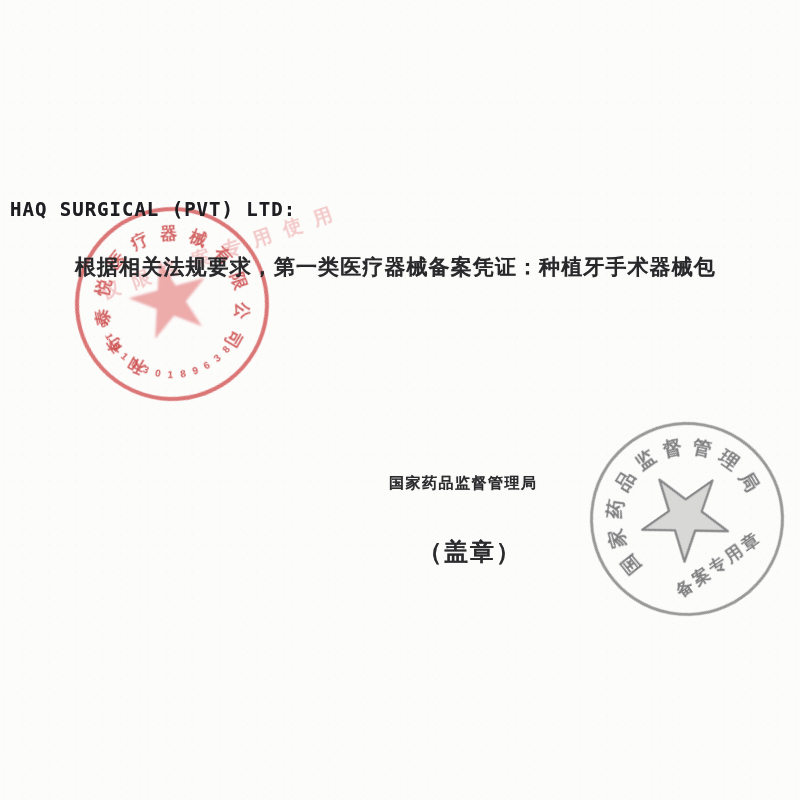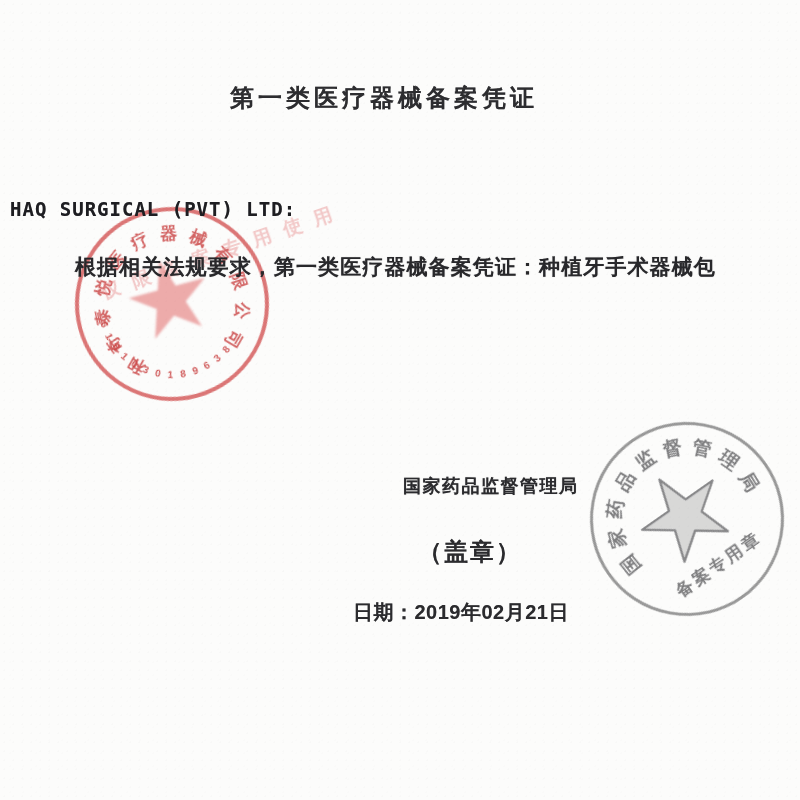--- a/index.html
+++ b/index.html
@@ -39,22 +39,22 @@
     z-index:3;
   }
   .body-line{
     font-size:21px;font-weight:600;letter-spacing:1.1px;
     color:#28282b;text-shadow:0 0 0.7px rgba(40,40,43,0.5);
     z-index:3;
   }
   .body-line-1{left:75px;top:253px;}
   .body-line-2{left:18px;top:295px;}
   .issuer{
-    left:403px;top:474px;
-    font-size:18px;font-weight:bold;letter-spacing:1.5px;
+    left:389px;top:474px;
+    font-size:15px;font-weight:bold;letter-spacing:1.5px;
     color:#2b2b2e;text-shadow:0 0 0.7px rgba(43,43,46,0.5);
     z-index:3;
   }
   .seal-note{
     left:418px;top:536px;
     font-size:24px;font-weight:bold;letter-spacing:2px;
     color:#2b2b2e;text-shadow:0 0 0.6px rgba(43,43,46,0.5);
     z-index:3;
   }
   .date-line{
@@ -125,32 +125,30 @@
     top:138px;
     font-size:17px;letter-spacing:3px;
     color:rgba(108,108,110,0.88);
   }
 </style>
 </head>
 <body>
 
 <div class="page">
 
-  <div class="abs doc-title">第一类医疗器械备案凭证</div>
 
   <div class="abs recipient">HAQ SURGICAL (PVT) LTD:</div>
 
   <div class="abs body-line body-line-1">根据相关法规要求，第一类医疗器械备案凭证：种植牙手术器械包</div>
 
 
   <div class="abs issuer">国家药品监督管理局</div>
 
   <div class="abs seal-note">（盖章）</div>
 
-  <div class="abs date-line">日期：2019年02月21日</div>
 
   <div class="stamp company-stamp">
     <svg class="star" viewBox="0 0 100 100">
       <polygon points="50,2 60.8,35.2 95.7,35.2 67.4,55.7 78.2,88.8 50,68.3 21.8,88.8 32.6,55.7 4.3,35.2 39.2,35.2" fill="rgba(224,104,104,0.55)"></polygon>
     </svg>
   <span class="ac top" style="transform: rotate(-135deg);">
         <b>和</b>
       </span>
       <span class="ac top" style="transform: rotate(-110.455deg);">
         <b>奇</b>

